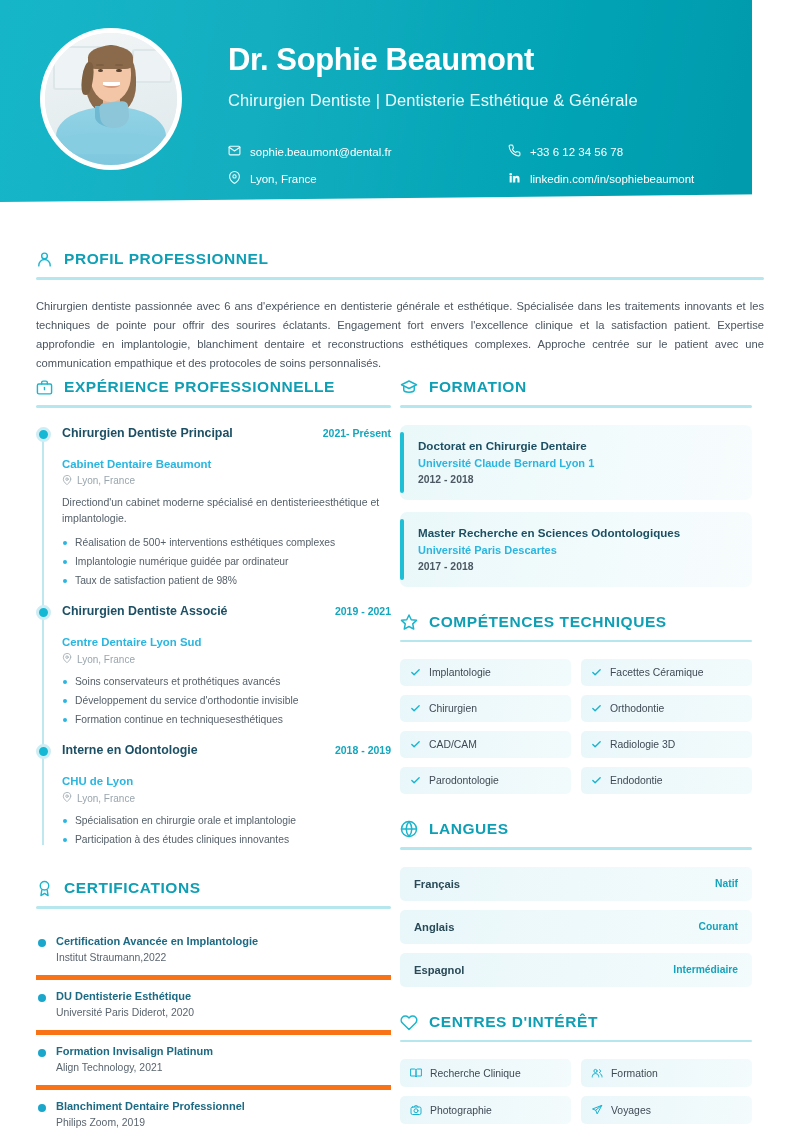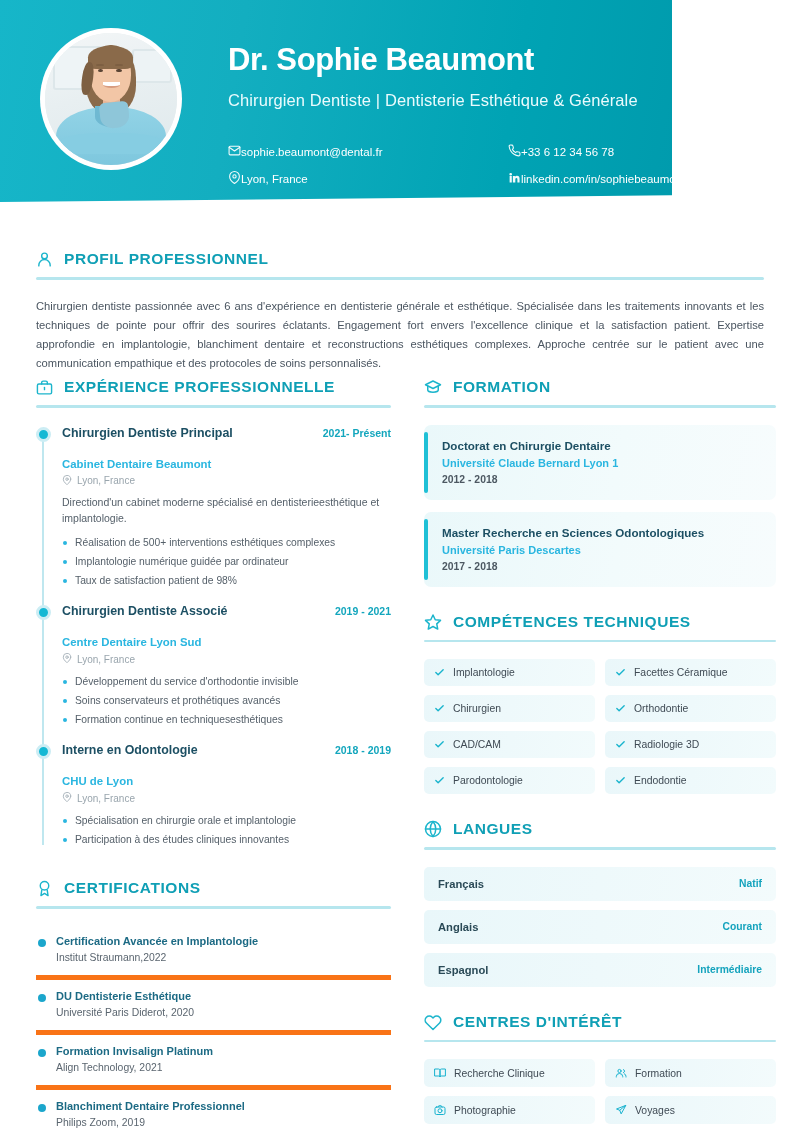--- a/index.html
+++ b/index.html
@@ -7,21 +7,21 @@
     width: 800px; height: 1130px;
     font-family: "Liberation Sans", sans-serif;
     background: #ffffff;
     overflow: hidden;
   }
   .page { position: relative; width: 800px; height: 1130px; background: #fff; }
 
   
   .header {
     position: relative;
-    width: 672px; height: 202px;
+    width: 752px; height: 202px;
     background: linear-gradient(100deg, #16b6c9 0%, #13aec0 35%, #00a3b4 75%, #009bad 100%);
     clip-path: polygon(0 0, 800px 0, 800px 194px, 0 202px);
     overflow: hidden;
   }
   .avatar-wrap {
     position: absolute; left: 40px; top: 28px;
     width: 142px; height: 142px;
     border-radius: 50%;
     background: #ffffff;
     padding: 5px;
@@ -59,21 +59,21 @@
     margin-top: 14px;
     font-size: 16.5px; color: #eafbfd; font-weight: 400;
     letter-spacing: 0.1px;
   }
   .contacts {
     position: absolute; left: 228px; top: 144px;
     width: 520px;
     display: grid; grid-template-columns: 280px 240px;
     row-gap: 12px;
   }
-  .contact { display: flex; align-items: center; color: #ffffff; font-size: 11.5px; }
+  .contact { display: flex; align-items: center; gap: 9px; color: #ffffff; font-size: 11.5px; }
   .contact svg { flex: 0 0 auto; opacity: .95; }
 
   
   .section-head { display: flex; align-items: center; gap: 11px; }
   .section-head .sicon { display:flex; align-items:center; }
   .section-title {
     font-size: 15.5px; font-weight: 800; color: #0f9fb5;
     letter-spacing: 0.55px;
   }
   .rule { height: 2.5px; background: #b6e6ee; margin-top: 9px; border-radius:2px; }
@@ -81,21 +81,21 @@
   
   .profile { position: absolute; left: 36px; top: 250px; width: 728px; }
   .profile-text {
     margin-top: 17px;
     font-size: 11.2px; line-height: 1.72; color: #4a5560;
     text-align: justify;
   }
 
   
   .col-left { position: absolute; left: 36px; top: 378px; width: 355px; }
-  .col-right { position: absolute; left: 424px; top: 378px; width: 352px; }
+  .col-right { position: absolute; left: 400px; top: 378px; width: 352px; }
   .block { margin-bottom: 0; }
   .block + .block { margin-top: 26px; }
 
   
   .timeline { margin-top: 18px; position: relative; }
   .tl-item { position: relative; padding-left: 26px; padding-bottom: 14px; }
   .tl-item:last-child { padding-bottom: 4px; }
   .tl-item::before {
     content:''; position: absolute; left: 6px; top: 14px; bottom: -2px;
     width: 2px; background: #bfe7ef;
@@ -321,22 +321,22 @@
           <div class="tl-loc">
             <span>
               <svg width="10" height="10" viewBox="0 0 24 24" fill="none" stroke="#a7b2ba" stroke-width="2.2" stroke-linecap="round" stroke-linejoin="round">
                   <path d="M21 10c0 7-9 13-9 13s-9-6-9-13a9 9 0 0 1 18 0z"></path>
                   <circle cx="12" cy="10" r="3"></circle>
                 </svg>
             </span>
             <span>Lyon, France</span>
           </div>
           <ul class="tl-bullets">
+            <li>Soins conservateurs et prothétiques avancés</li>
             <li>Développement du service d'orthodontie invisible</li>
-            <li>Soins conservateurs et prothétiques avancés</li>
             <li>Formation continue en techniquesesthétiques</li>
           </ul>
         </div>
 
         <div class="tl-item">
           <span class="tl-dot"></span>
           <div class="tl-row">
             <span class="tl-role">Interne en Odontologie</span>
             <span class="tl-dates">2018 - 2019</span>
           </div>

